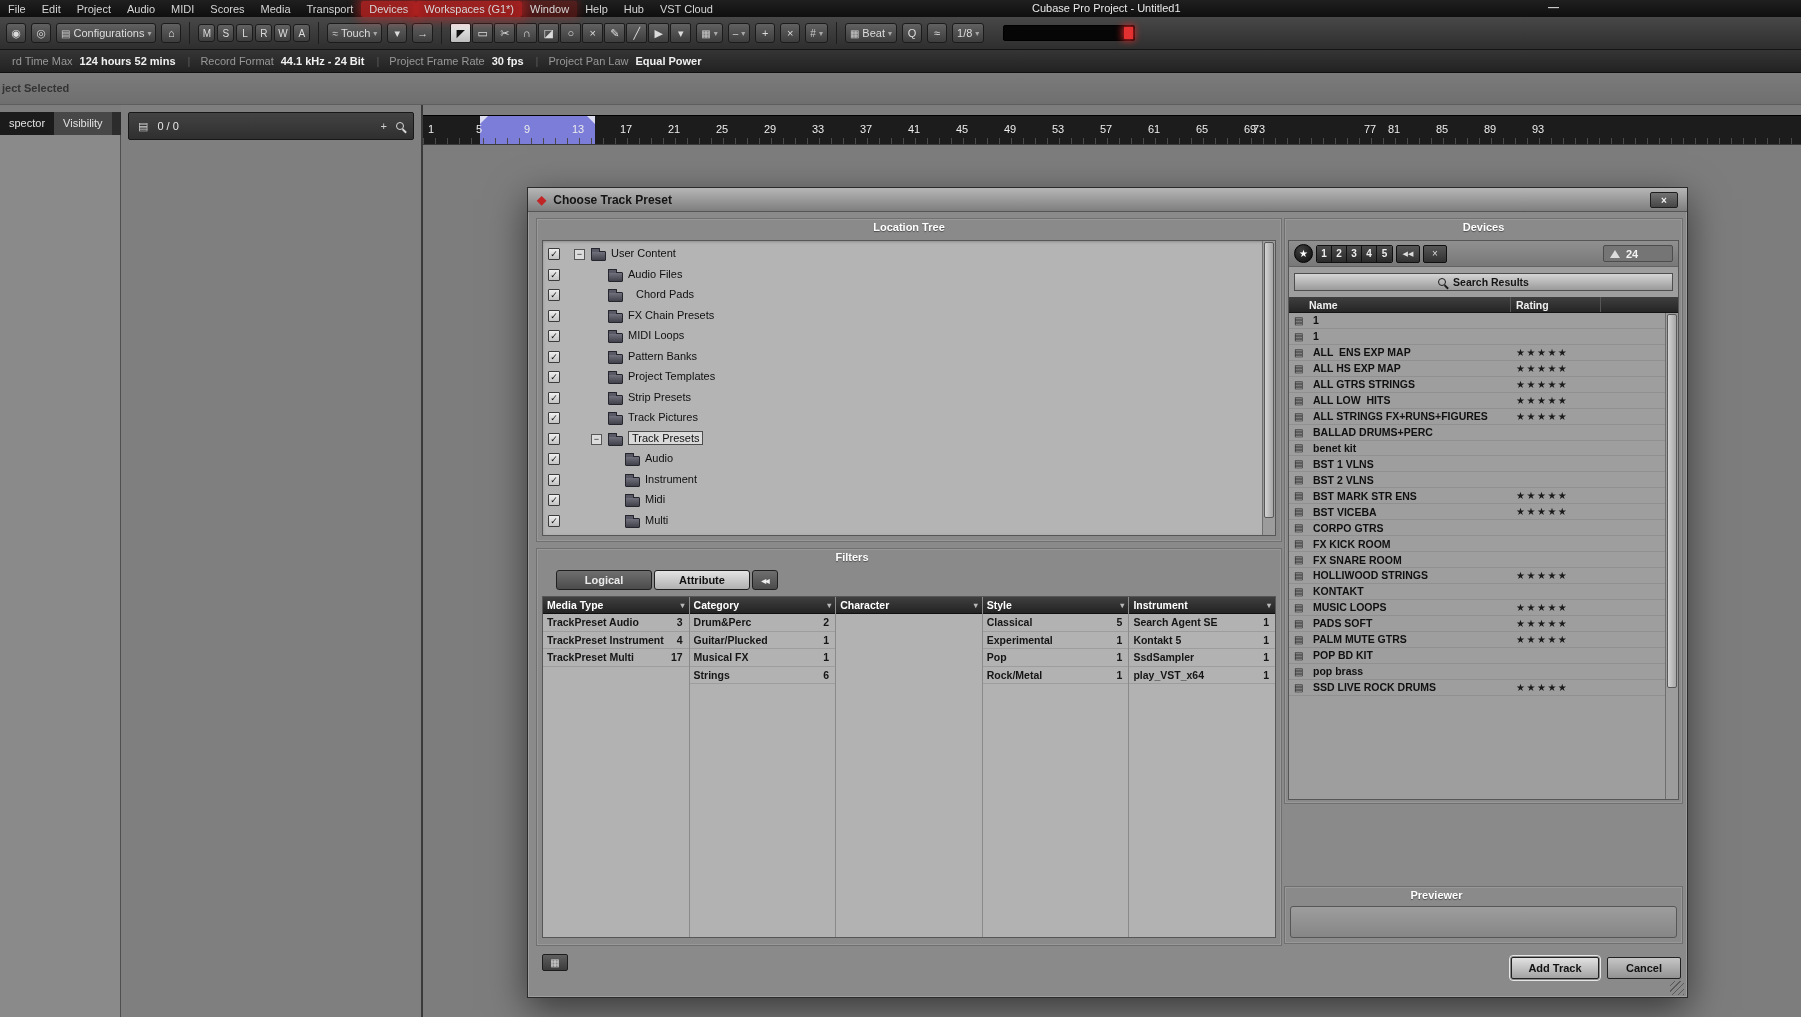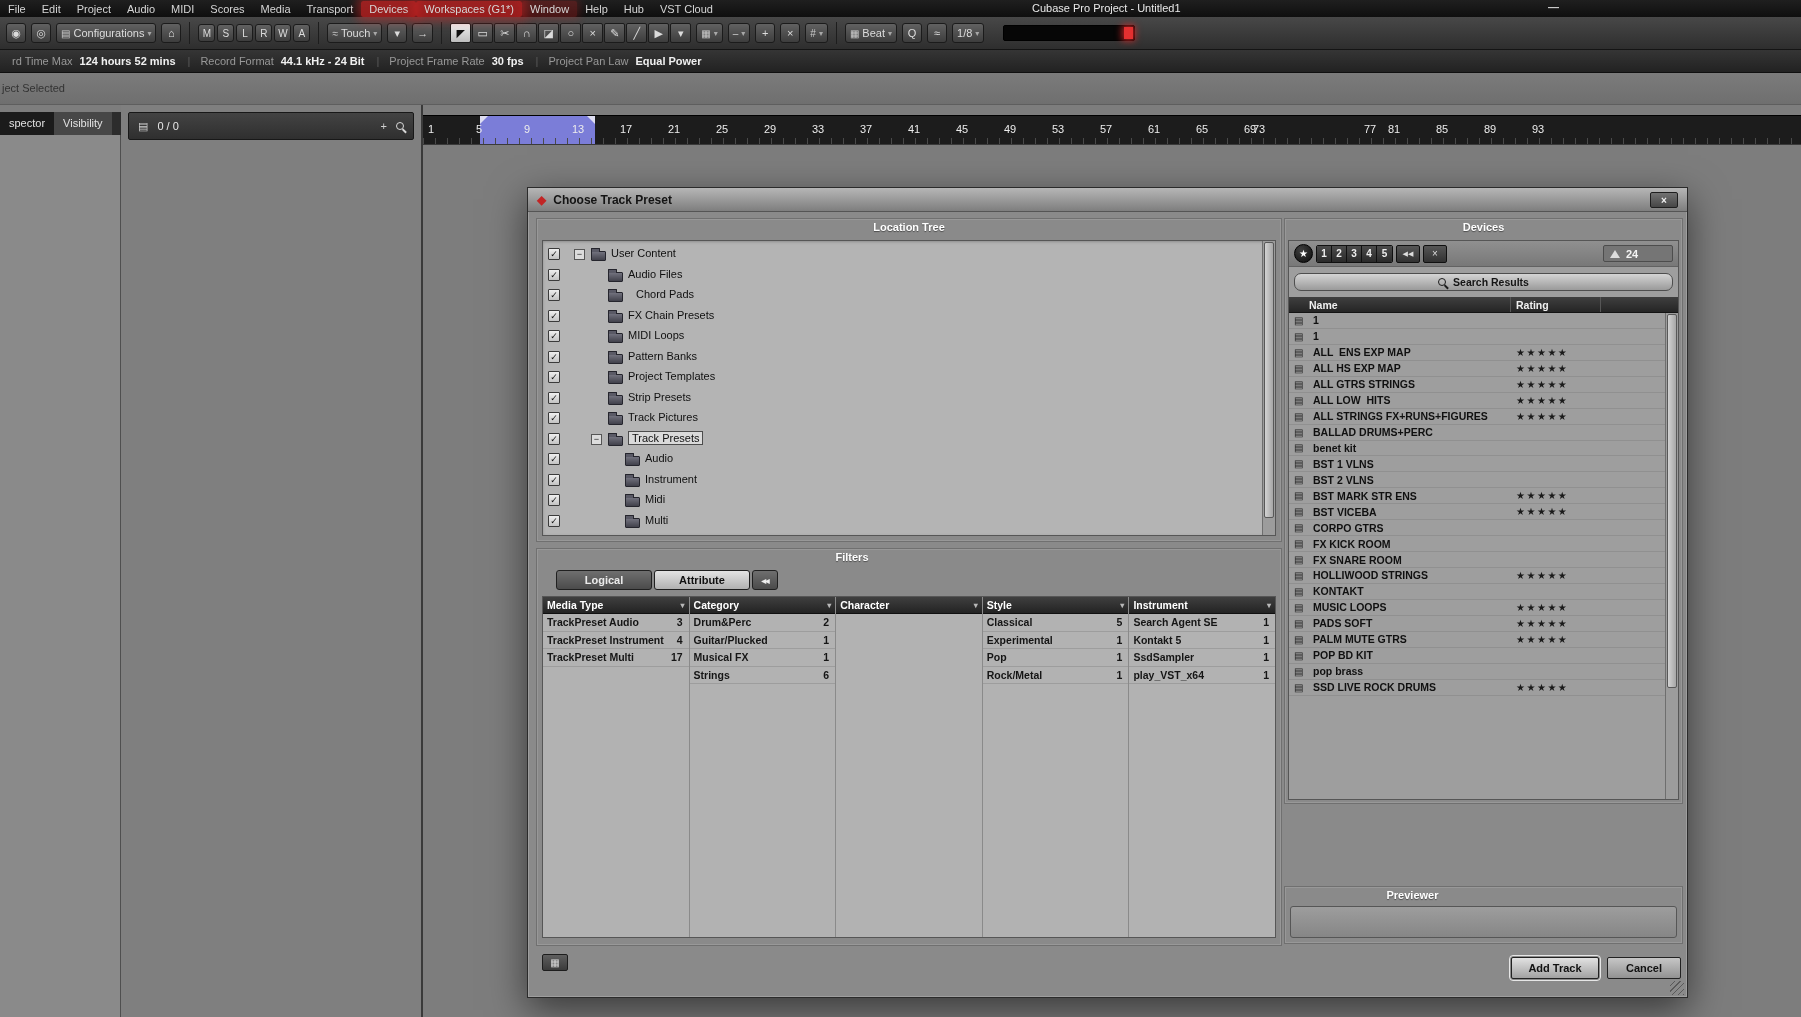--- a/index.html
+++ b/index.html
@@ -29,21 +29,21 @@
   .tmeter{width:132px;height:16px;background:#060606;border:1px solid #000;border-radius:2px;margin-left:14px;position:relative;}
   .tmeter-bar{position:absolute;right:1px;top:1px;bottom:1px;width:9px;background:#e33030;box-shadow:0 0 7px 2px rgba(230,40,40,.8);}
 
   
   .statusbar{position:absolute;left:0;top:50px;width:100%;height:23px;background:linear-gradient(#353535,#222);border-bottom:1px solid #101010;display:flex;align-items:center;font-size:11px;padding-left:2px;}
   .sb-label{color:#989898;margin:0 7px 0 10px;}
   .sb-value{color:#f0f0f0;font-weight:bold;}
   .sb-sep{color:#5a5a5a;margin-left:12px;}
 
   
-  .infoline{position:absolute;left:0;top:73px;width:100%;height:32px;background:linear-gradient(#7b7b7b,#6f6f6f);border-bottom:1px solid #5e5e5e;color:#333;font-size:11px;padding:9px 0 0 2px;}
+  .infoline{position:absolute;left:0;top:73px;width:100%;height:32px;background:linear-gradient(#7b7b7b,#6f6f6f);border-bottom:1px solid #5e5e5e;color:#333;font-size:11px;padding:9px 0 0 2px;font-weight:bold;}
 
   
   .ltabs{position:absolute;left:0;top:112px;width:121px;height:23px;background:#2c2c2c;display:flex;z-index:5;}
   .ltab{padding:5px 9px 0;font-size:11px;color:#e2e2e2;height:23px;background:#474747;}
   .ltab.active{background:#1b1b1b;}
   .leftpanel{position:absolute;left:0;top:135px;width:121px;bottom:0;background:#8a8a8a;border-right:1px solid #4f4f4f;}
   .inspanel{position:absolute;left:121px;top:105px;width:302px;bottom:0;background:#7f7f7f;border-right:2px solid #3a3a3a;}
   .inshead{position:absolute;left:7px;top:7px;right:7px;height:28px;background:linear-gradient(#434343,#2f2f2f);border:1px solid #181818;border-radius:2px;display:flex;align-items:center;color:#e8e8e8;font-size:11px;gap:9px;padding:0 9px;}
   .inshead .spacer{flex:1;}
   .ghicon{color:#cfcfcf;font-size:11px;}
@@ -97,21 +97,21 @@
   
   .respanel{position:absolute;left:760px;top:52px;width:391px;height:560px;background:#9e9e9e;border:1px solid #565656;display:flex;flex-direction:column;}
   .res-toolbar{height:26px;background:linear-gradient(#909090,#787878);border-bottom:1px solid #626262;display:flex;align-items:center;gap:3px;padding:0 5px;flex:none;}
   .star-btn{width:19px;height:19px;border-radius:50%;background:radial-gradient(circle at 35% 30%,#3f3f3f,#0c0c0c);border:1px solid #000;color:#fff;font-size:10px;display:flex;align-items:center;justify-content:center;}
   .rate-group{display:flex;border:1px solid #101010;border-radius:2px;overflow:hidden;}
   .rate-btn{width:15px;height:16px;background:linear-gradient(#4b4b4b,#2a2a2a);color:#eee;font-size:10px;font-weight:bold;display:flex;align-items:center;justify-content:center;border-right:1px solid #101010;}
   .rate-btn:last-child{border-right:none;}
   .res-tb-btn{width:24px;height:18px;background:linear-gradient(#565656,#323232);border:1px solid #101010;border-radius:2px;color:#ddd;font-size:7px;display:flex;align-items:center;justify-content:center;}
   .res-count{margin-left:auto;width:70px;height:17px;background:#757575;border:1px solid #4d4d4d;border-radius:2px;display:flex;align-items:center;gap:6px;padding:0 6px;color:#f4f4f4;font-size:11px;font-weight:bold;}
   .tagico{width:0;height:0;border-left:5px solid transparent;border-right:5px solid transparent;border-bottom:8px solid #dcdcdc;}
-  .res-search{margin:6px 5px;height:18px;background:linear-gradient(#d4d4d4,#9a9a9a);border:1px solid #4e4e4e;border-radius:7px;display:flex;align-items:center;justify-content:center;gap:7px;font-size:10.5px;font-weight:bold;color:#151515;flex:none;}
+  .res-search{margin:6px 5px;height:18px;background:linear-gradient(#d4d4d4,#9a9a9a);border:1px solid #4e4e4e;border-radius:0;display:flex;align-items:center;justify-content:center;gap:7px;font-size:10.5px;font-weight:bold;color:#151515;flex:none;}
   .res-cols{height:16px;background:linear-gradient(#3f3f3f,#252525);display:flex;color:#f0f0f0;font-size:10.5px;font-weight:bold;border-bottom:1px solid #141414;flex:none;}
   .res-col-name{width:222px;padding-left:20px;border-right:1px solid #565656;display:flex;align-items:center;}
   .res-col-rating{width:90px;padding-left:5px;border-right:1px solid #565656;display:flex;align-items:center;}
   .res-col-rest{flex:1;}
   .res-list{flex:1;position:relative;overflow:hidden;}
   .rrow{height:15.95px;display:flex;align-items:center;border-bottom:1px solid #909090;padding-left:5px;}
   .ricon{width:13px;color:#1d1d1d;font-size:10px;margin-right:6px;flex:none;}
   .rname{width:203px;font-size:10.5px;font-weight:bold;color:#101010;white-space:pre;flex:none;}
   .rstars{font-size:10px;color:#1a1a1a;letter-spacing:1.5px;}
 
@@ -292,21 +292,21 @@
     <div class="dlg-close">×</div>
 
     <div class="groupbox" style="left:8px;top:30px;width:746px;height:324px"></div>
     <div class="groupbox" style="left:8px;top:360px;width:746px;height:398px"></div>
     <div class="groupbox" style="left:756px;top:30px;width:399px;height:586px"></div>
     <div class="groupbox" style="left:756px;top:698px;width:399px;height:58px"></div>
 
     <div class="sec-head" style="left:8px;top:33px;width:746px">Location Tree</div>
     <div class="sec-head" style="left:8px;top:363px;width:632px">Filters</div>
     <div class="sec-head" style="left:756px;top:33px;width:399px">Devices</div>
-    <div class="sec-head" style="left:712px;top:701px;width:345px">Previewer</div>
+    <div class="sec-head" style="left:736px;top:701px;width:345px">Previewer</div>
 
     <div class="treepanel">
       <div>
           <div class="trow">
             <div class="tcheck">✓</div>
             <div class="texp" style="left: 31px;">−</div>
             <div class="folder" style="left: 48px;"></div>
             <div class="tlab" style="left: 68px;">User Content</div>
           </div>
           <div class="trow">

